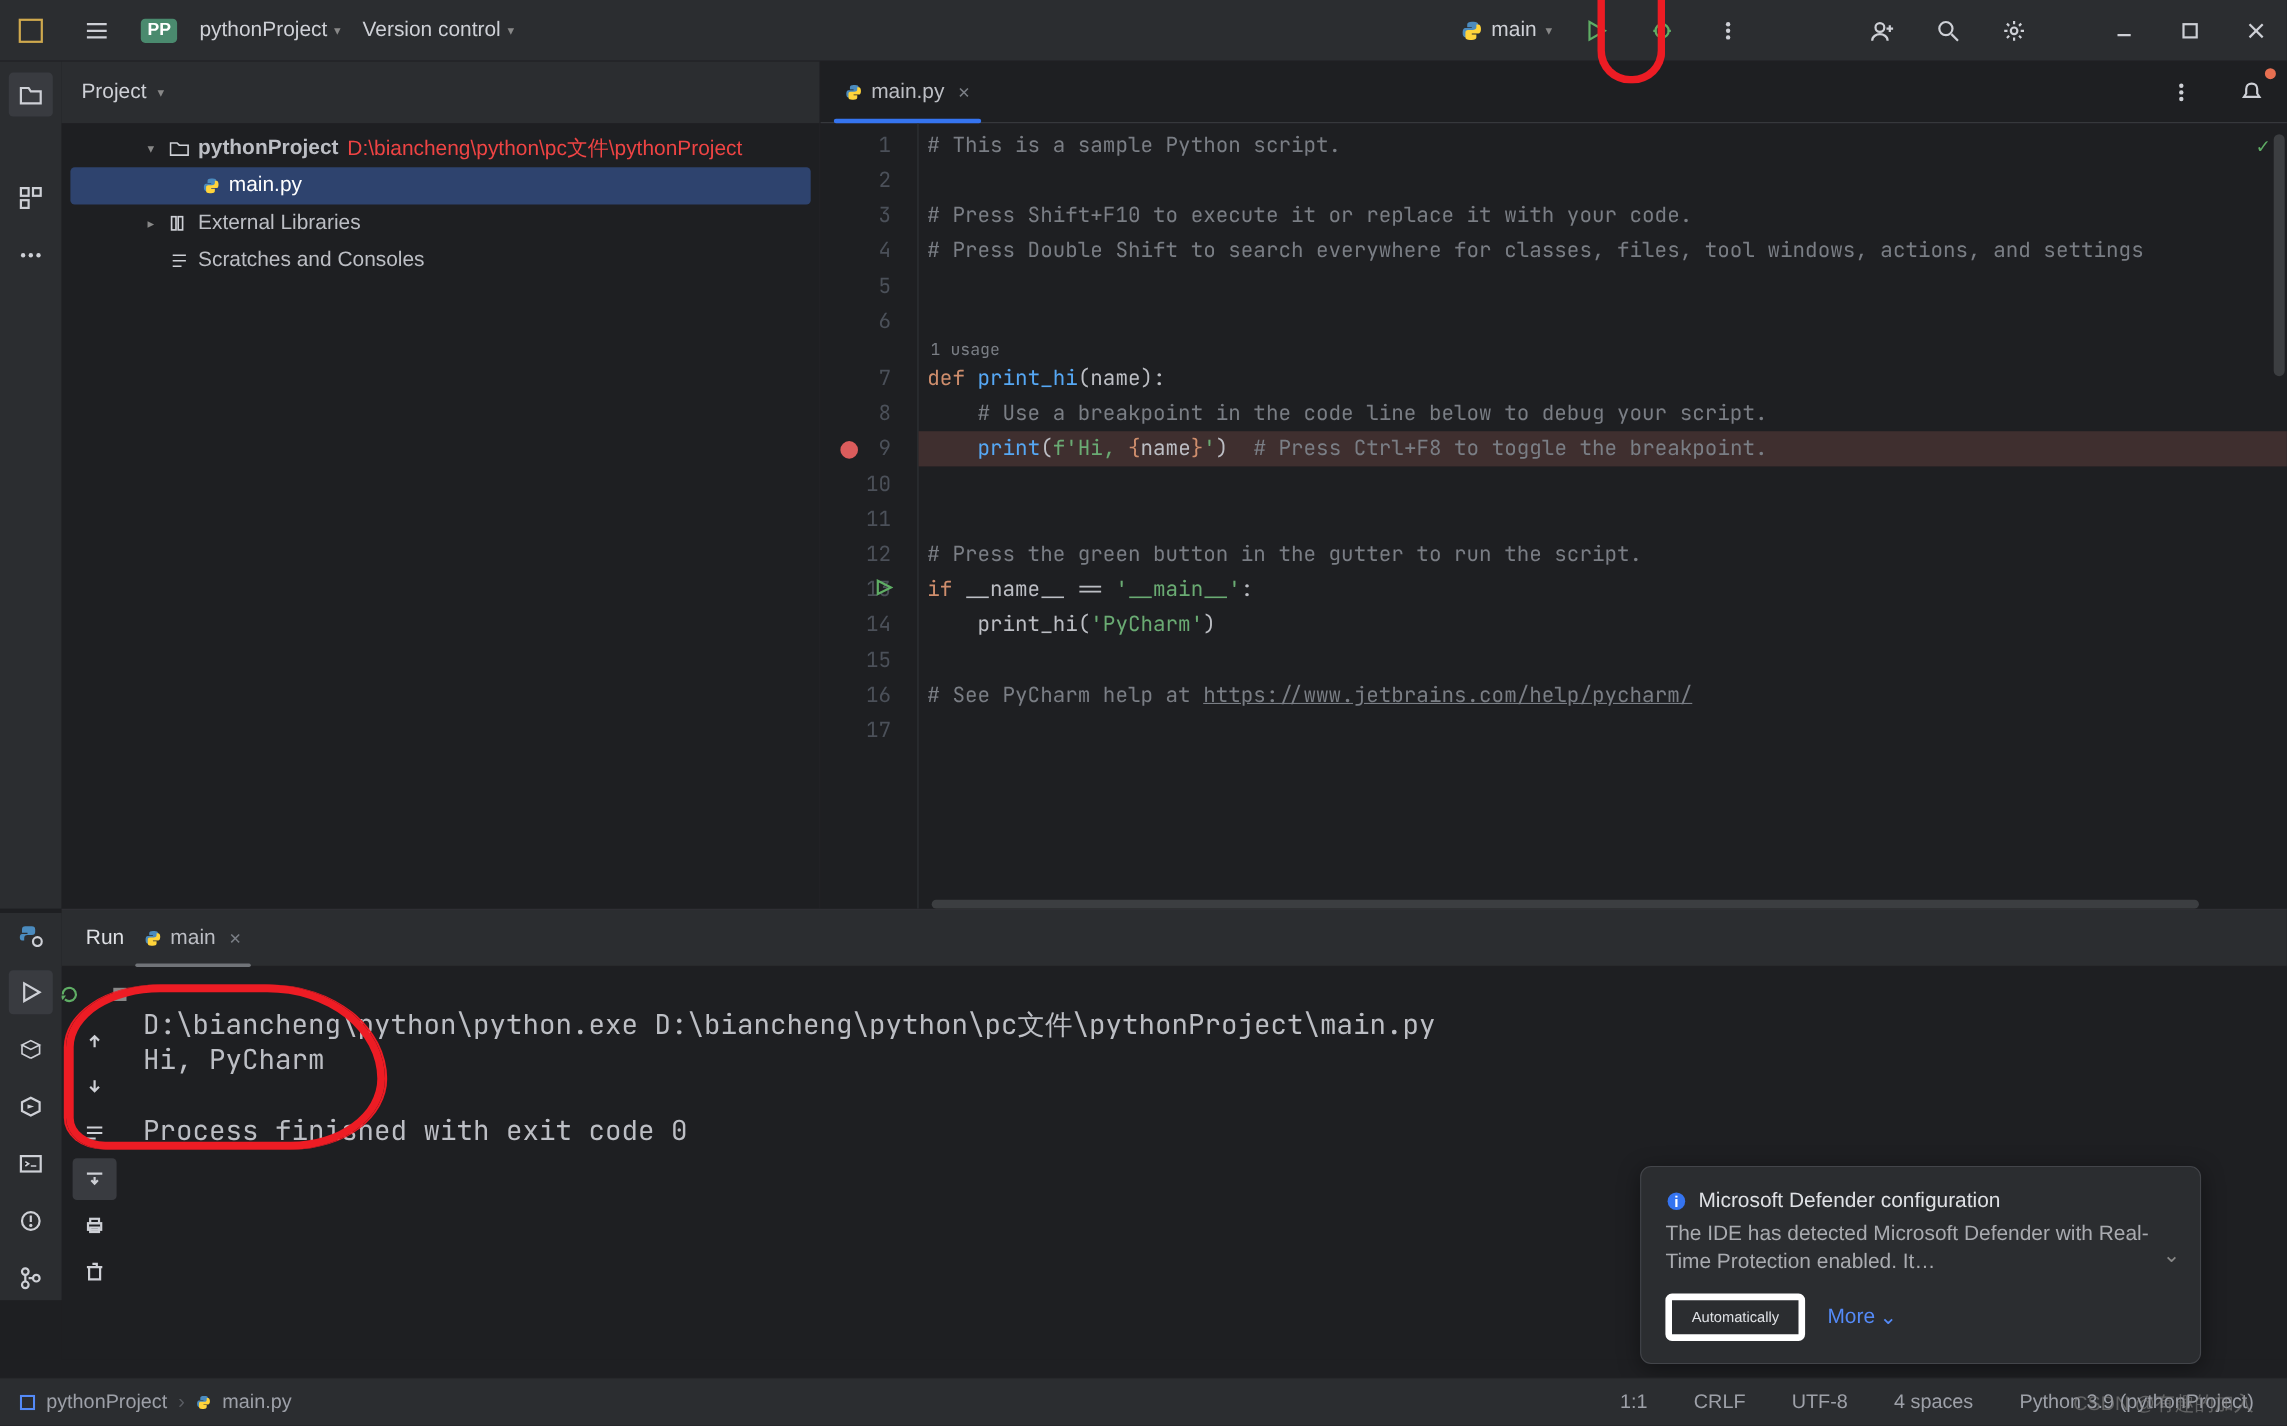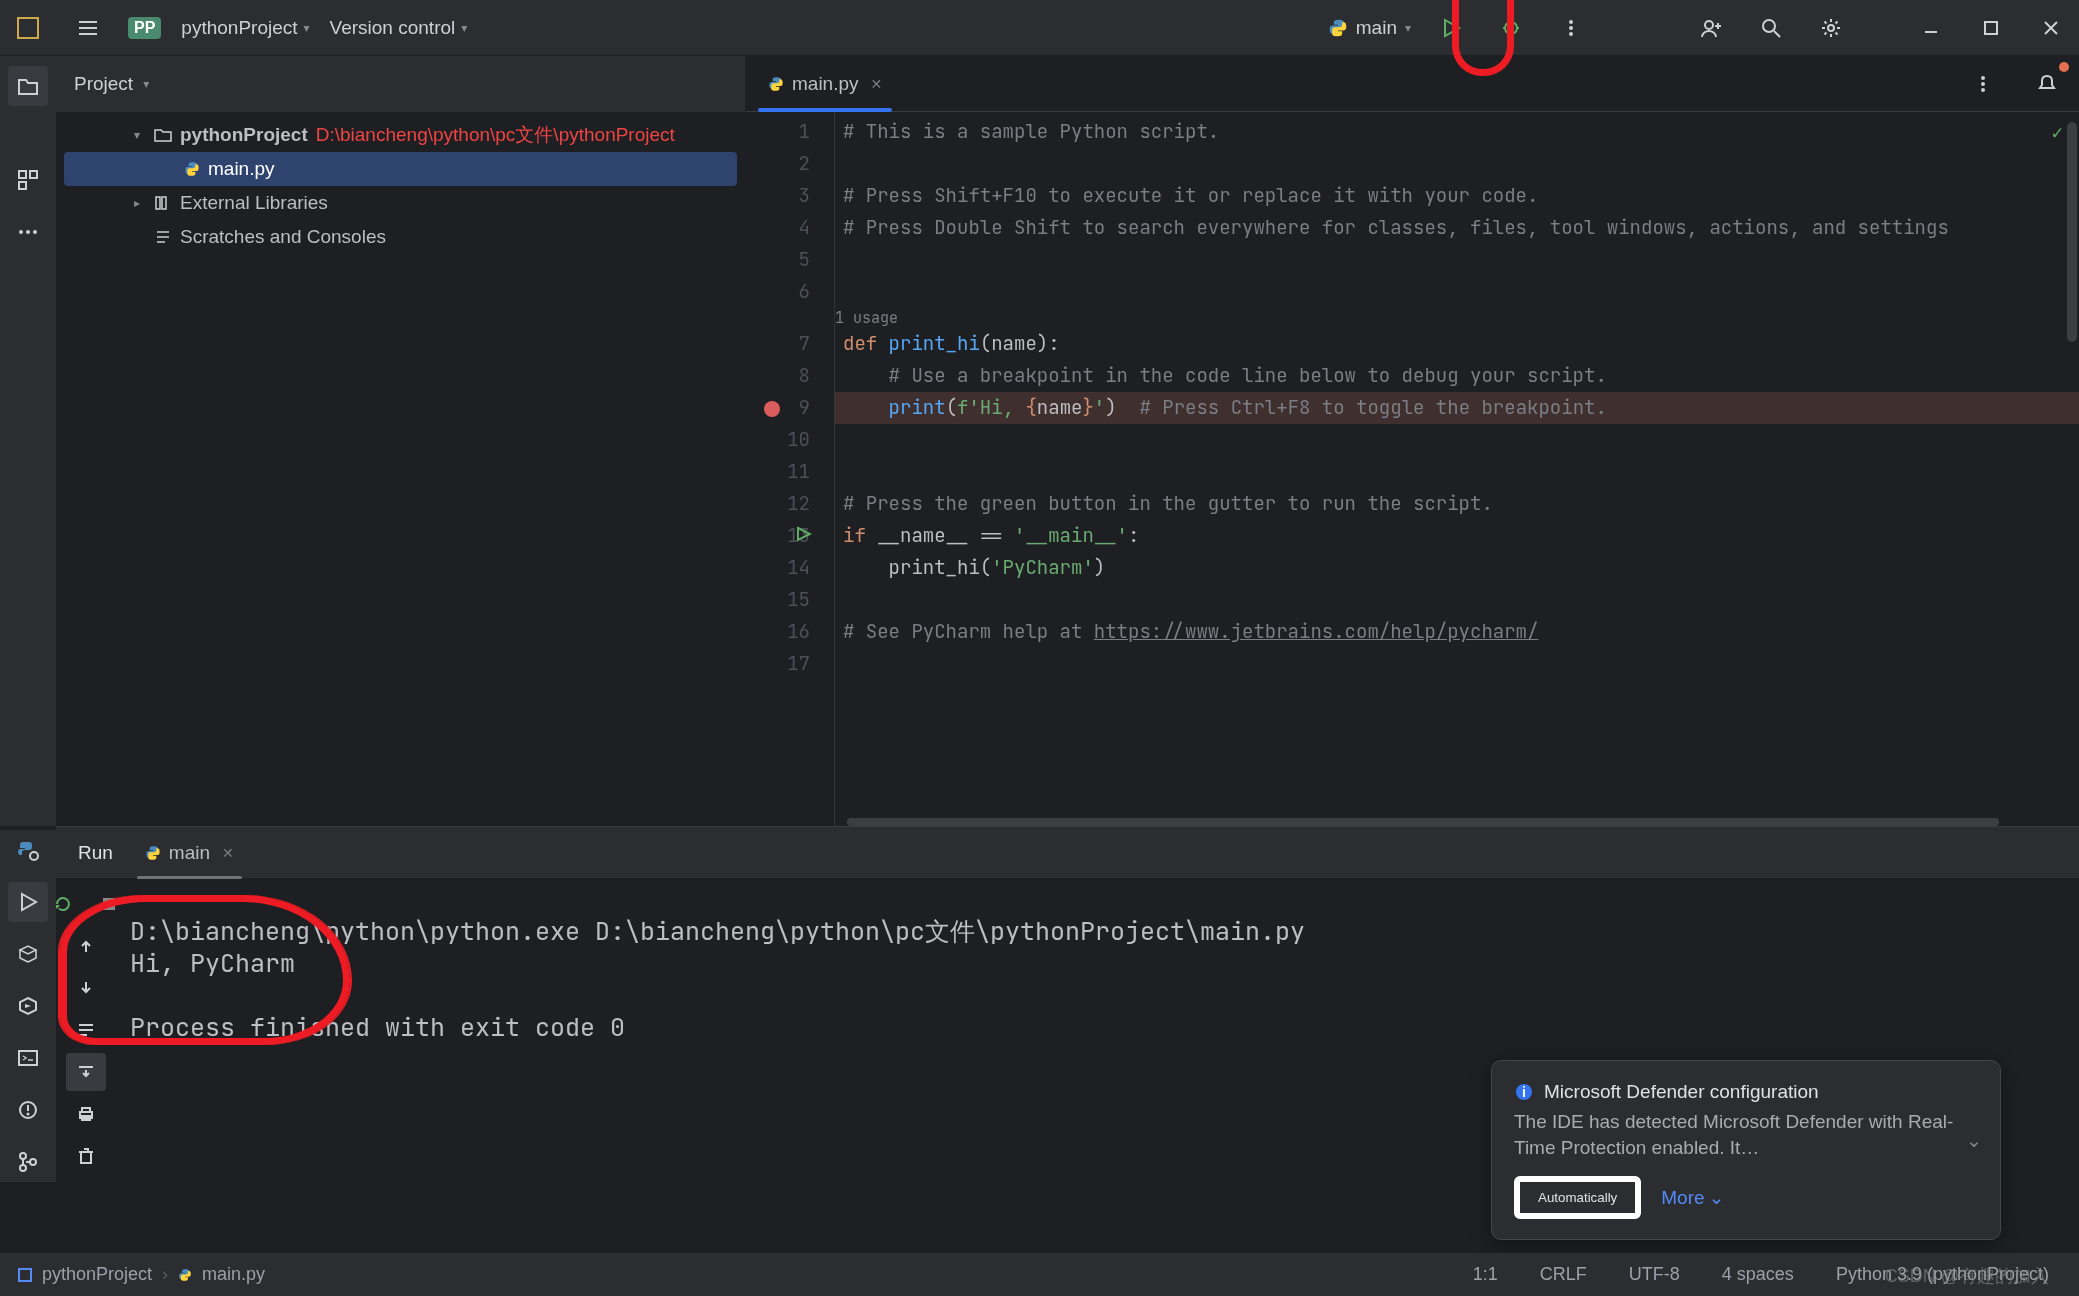--- a/index.html
+++ b/index.html
@@ -211,21 +211,21 @@
   background: #db5c5c;
 }
 .gutter-run {
   position: absolute;
   left: 50px;
   top: 6px;
   color: #5fad65;
 }
 .usage-hint {
   position: absolute;
-  left: 89px;
+  left: 100px;
   top: 196px;
   font-size: 15px;
   color: #7a7e85;
 }
 .code-area {
   flex: 1;
   padding: 4px 0;
   border-left: 1px solid #313438;
   position: relative;
 }
@@ -273,21 +273,21 @@
   border-top: 1px solid #393b40;
   display: flex;
   flex-direction: column;
   margin-left: 56px;
 }
 .run-header {
   height: 52px;
   display: flex;
   align-items: center;
   padding: 0 22px;
-  gap: 24px;
+  gap: 10px;
   background: #2b2d30;
   border-bottom: 1px solid #1e1f22;
 }
 .run-tab {
   display: flex;
   align-items: center;
   gap: 8px;
   padding: 0 8px;
   height: 38px;
   position: relative;

